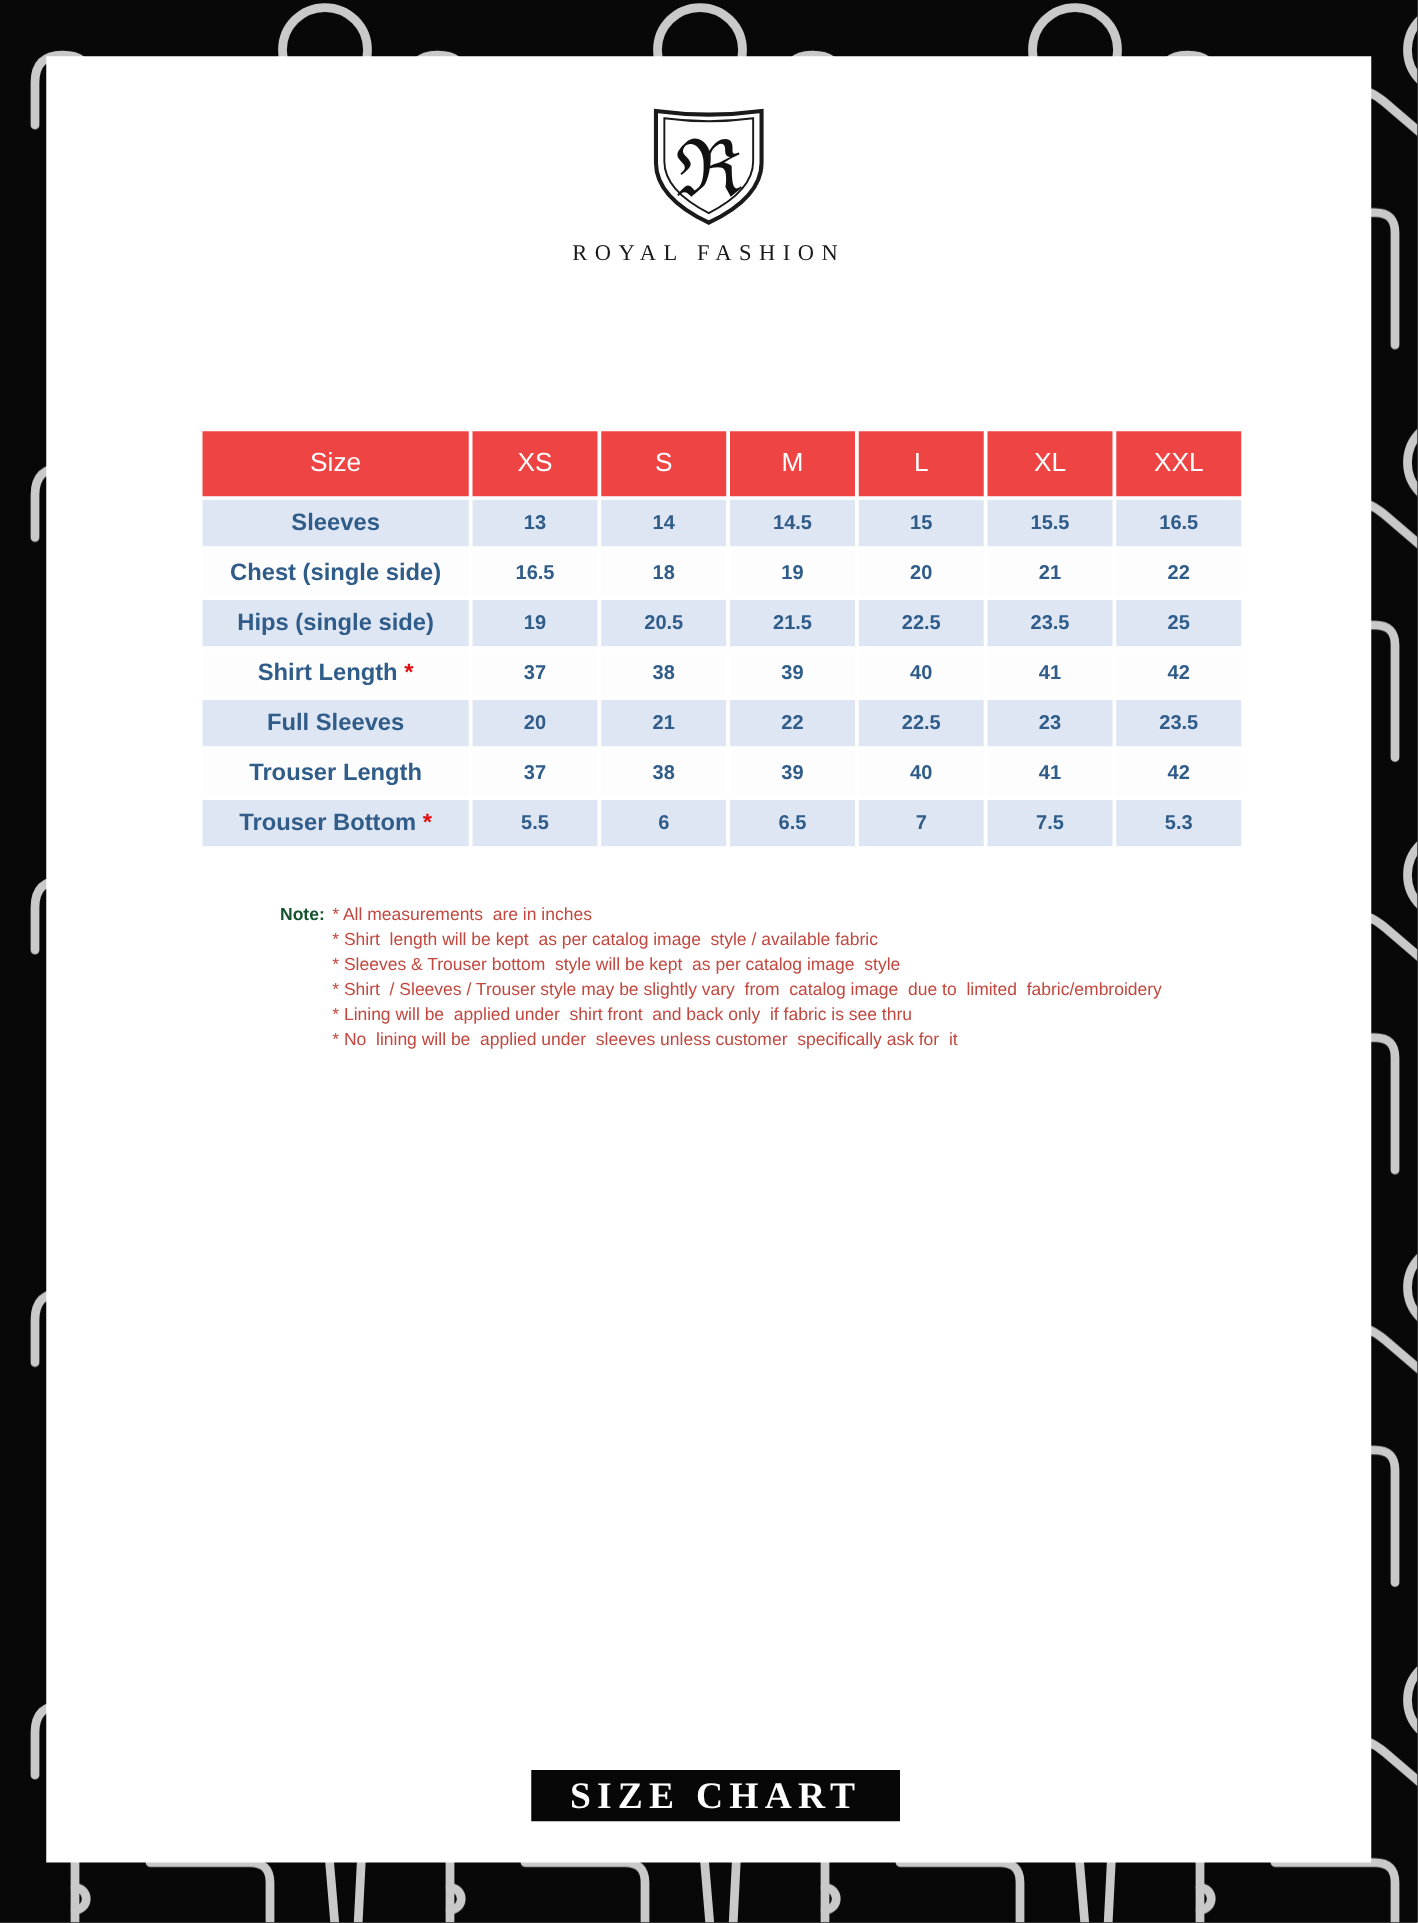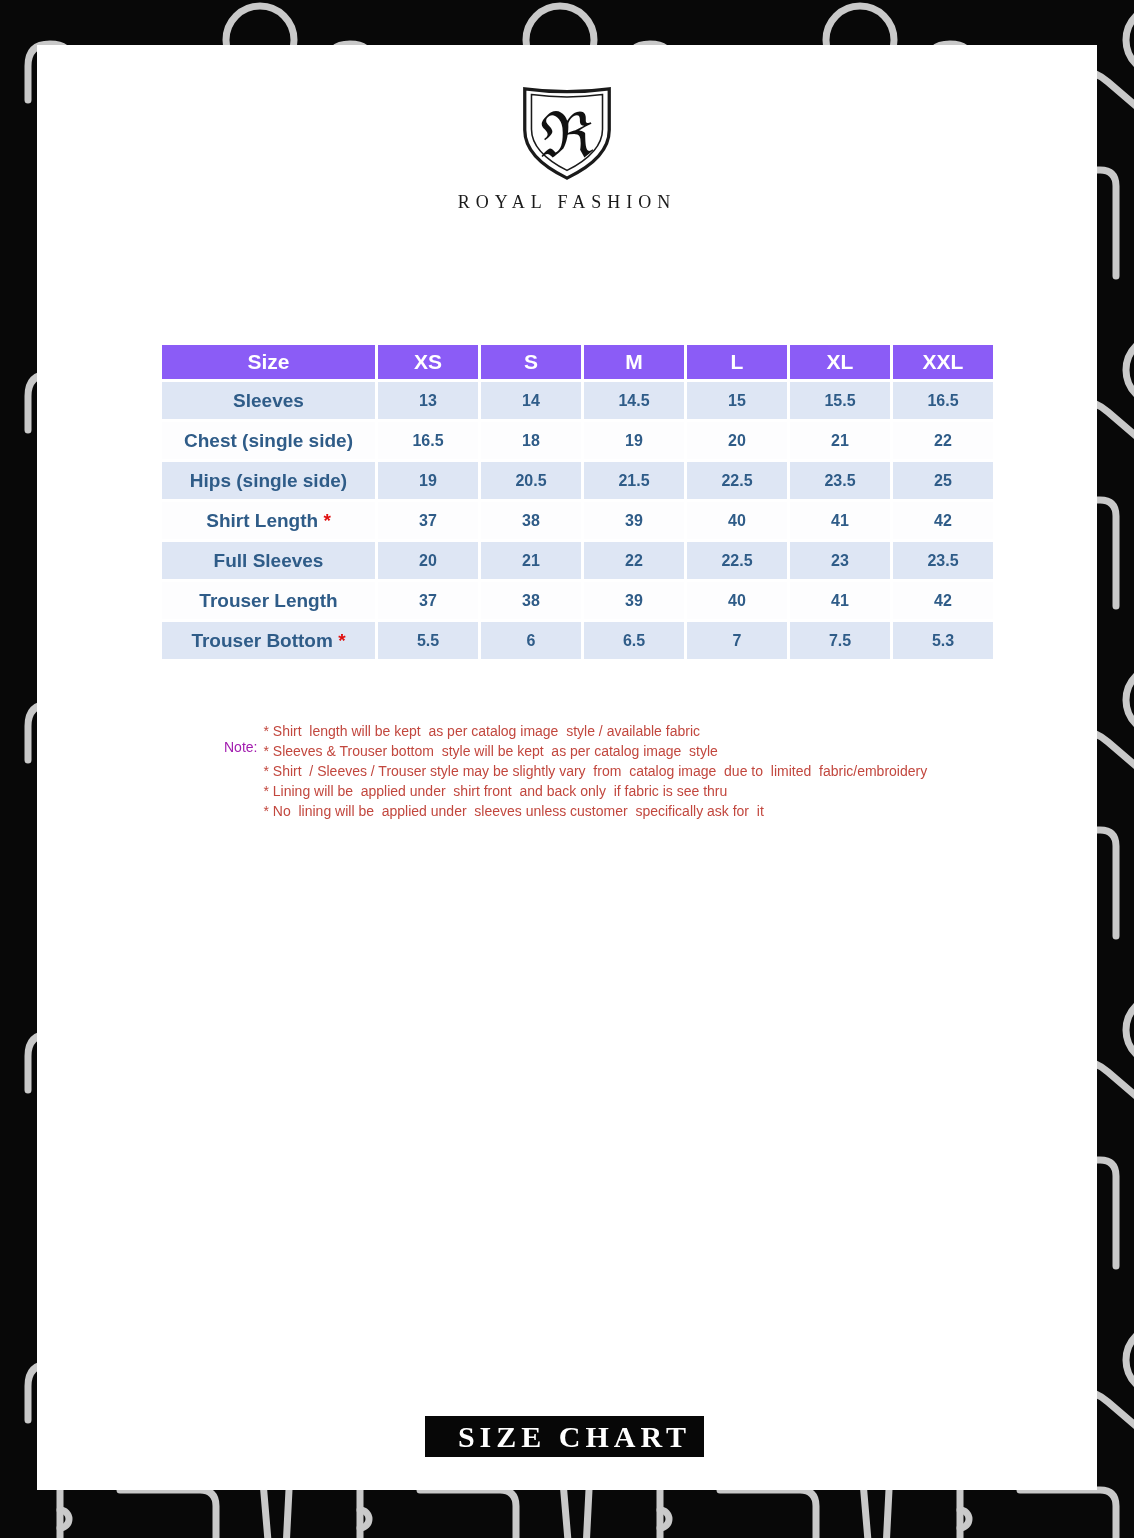--- a/index.html
+++ b/index.html
@@ -10,39 +10,39 @@
 
   .logo-shield{position:absolute;left:482px;top:38px;width:96px;height:100px;}
   .brand{position:absolute;left:0;top:147px;width:100%;text-align:center;
          font-family:"Liberation Serif",serif;font-size:18px;letter-spacing:6px;
          color:#1a1a1a;font-weight:500;}
   .page-title{position:absolute;left:0;top:240px;width:100%;text-align:center;
          font-weight:bold;font-size:23px;color:#20456e;letter-spacing:-0.3px;}
 
   table.size-table{position:absolute;left:122px;top:297px;border-collapse:separate;
          border-spacing:3px;table-layout:fixed;}
-  table.size-table th{background:#8b5cf6;color:#ffffff;font-size:21px;font-weight:bold;
-         height:34px;text-align:center;padding:0;}
+  table.size-table th{background:#ef4444;color:#ffffff;font-size:21px;font-weight:normal;
+         height:52px;text-align:center;padding:0;}
   table.size-table th:first-child{width:213px;}
   table.size-table th{width:100px;}
   table.size-table td{height:37px;text-align:center;font-weight:bold;color:#2f5c88;padding:0;}
   table.size-table tbody tr:nth-child(odd) td{background:#dee6f4;}
   table.size-table tbody tr:nth-child(even) td{background:#fdfdfe;}
   td.rowlabel{font-size:19px;}
   td.val{font-size:16px;margin-left:21px;}
   .ast{color:#e01010;font-weight:bold;}
 
   .notes{position:absolute;left:187px;top:676px;display:flex;align-items:flex-start;
          font-size:14px;color:#c2473e;}
-  .note-label{font-weight:normal;color:#a21caf;margin-right:6px;line-height:20px;margin-top:16px;}
+  .note-label{font-weight:bold;color:#14532d;margin-right:6px;line-height:20px;}
   .note-items div{line-height:20px;white-space:pre-wrap;}
 
-  .banner{position:absolute;left:388px;top:1371px;width:259px;height:41px;background:#070707;
+  .banner{position:absolute;left:388px;top:1371px;width:295px;height:41px;background:#070707;
          color:#ffffff;display:flex;align-items:center;justify-content:center;
-         font-family:"Liberation Serif",serif;font-weight:bold;font-size:30px;letter-spacing:5px;padding-left:20px;}
+         font-family:"Liberation Serif",serif;font-weight:bold;font-size:30px;letter-spacing:5px;}
 </style>
 </head>
 <body>
 
 <div class="stage">
 
   <svg class="bg-svg" width="1134" height="1538" viewBox="0 0 1134 1538">
     <rect width="1134" height="1538" fill="#080808"></rect>
     <defs>
       <pattern id="doodle" width="300" height="330" patternUnits="userSpaceOnUse">
@@ -150,20 +150,21 @@
             <td class="val">7</td>
             <td class="val">7.5</td>
             <td class="val">5.3</td>
           </tr>
         </tbody>
     </table>
 
     <div class="notes">
       <span class="note-label">Note:</span>
       <div class="note-items">
+        <div>* All measurements  are in inches</div>
         <div>* Shirt  length will be kept  as per catalog image  style / available fabric</div>
         <div>* Sleeves &amp; Trouser bottom  style will be kept  as per catalog image  style</div>
         <div>* Shirt  / Sleeves / Trouser style may be slightly vary  from  catalog image  due to  limited  fabric/embroidery</div>
         <div>* Lining will be  applied under  shirt front  and back only  if fabric is see thru</div>
         <div>* No  lining will be  applied under  sleeves unless customer  specifically ask for  it</div>
       </div>
     </div>
 
     <div class="banner">SIZE CHART</div>
 

